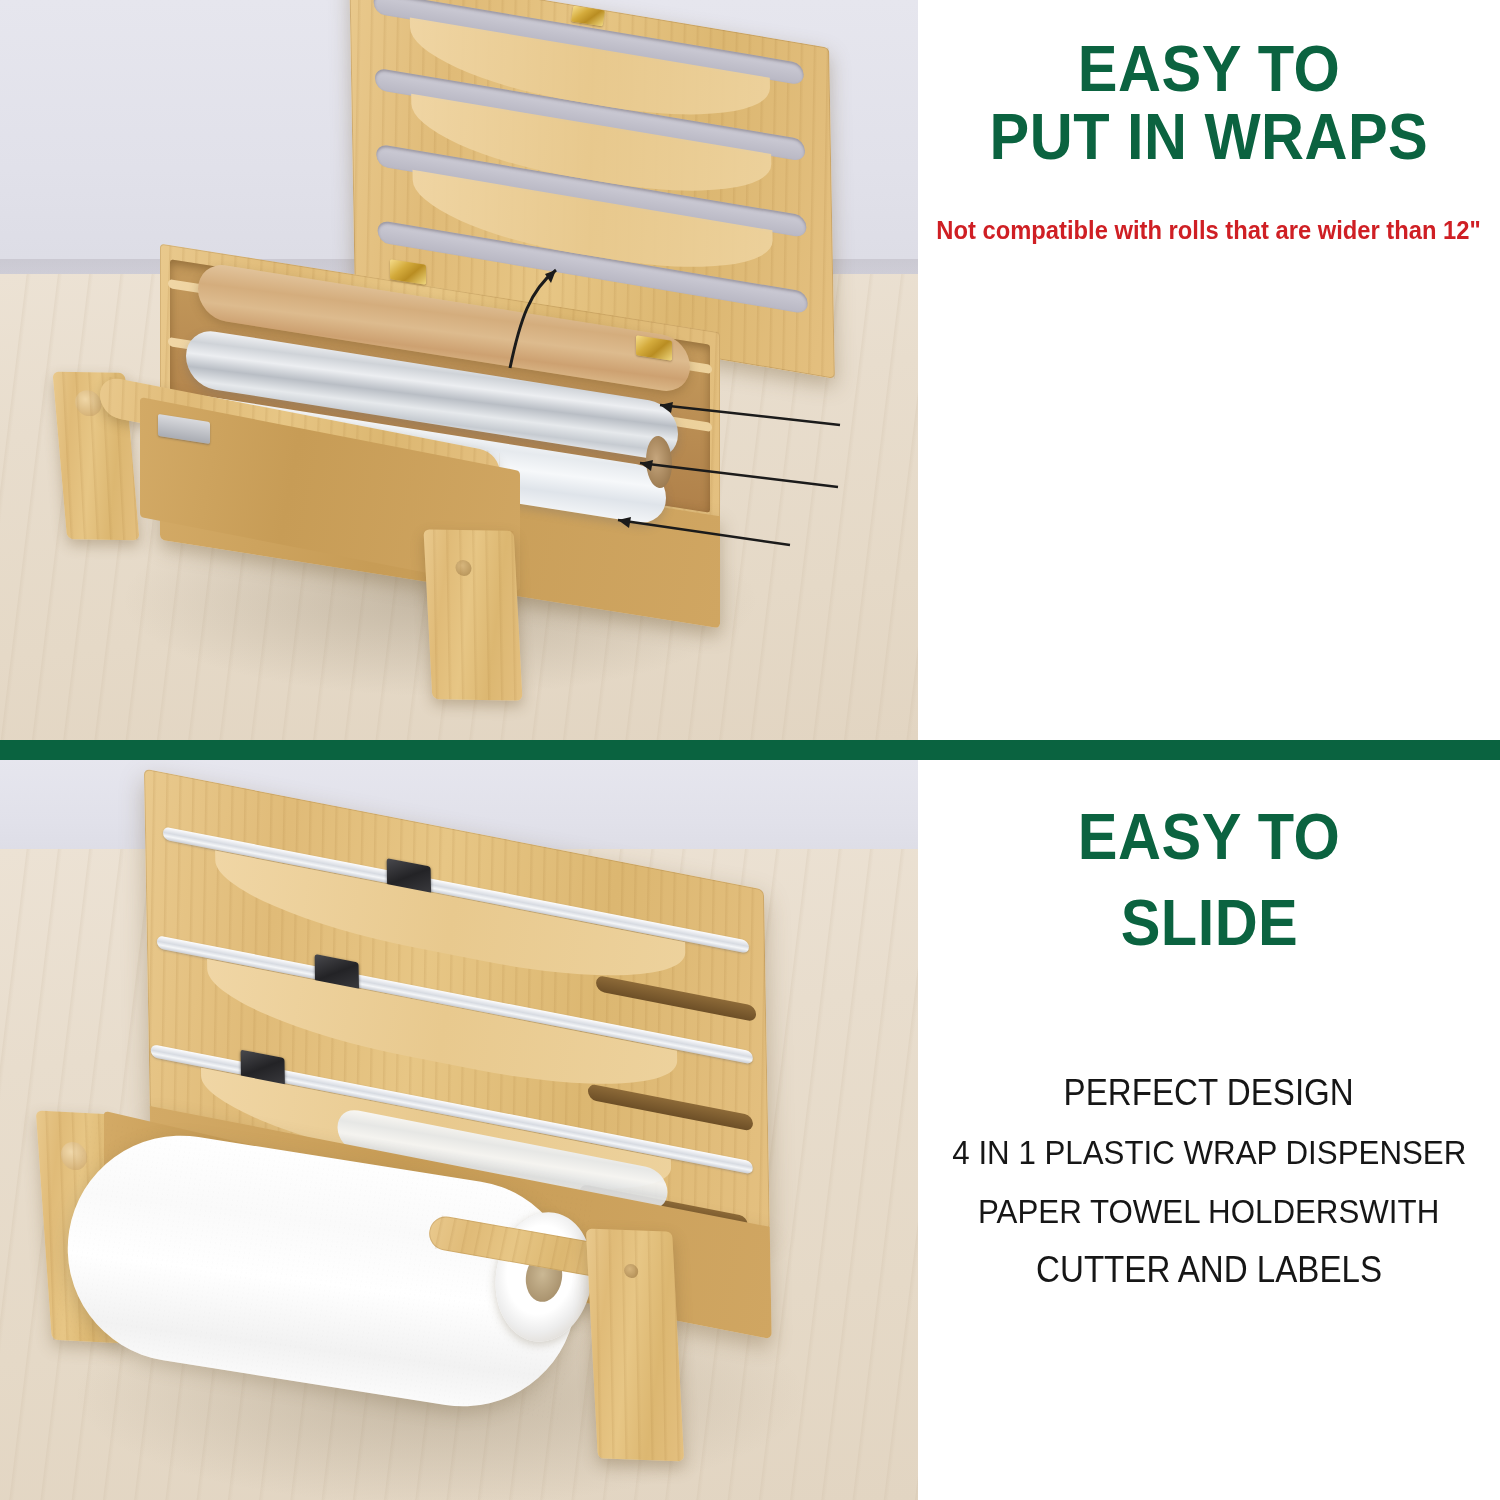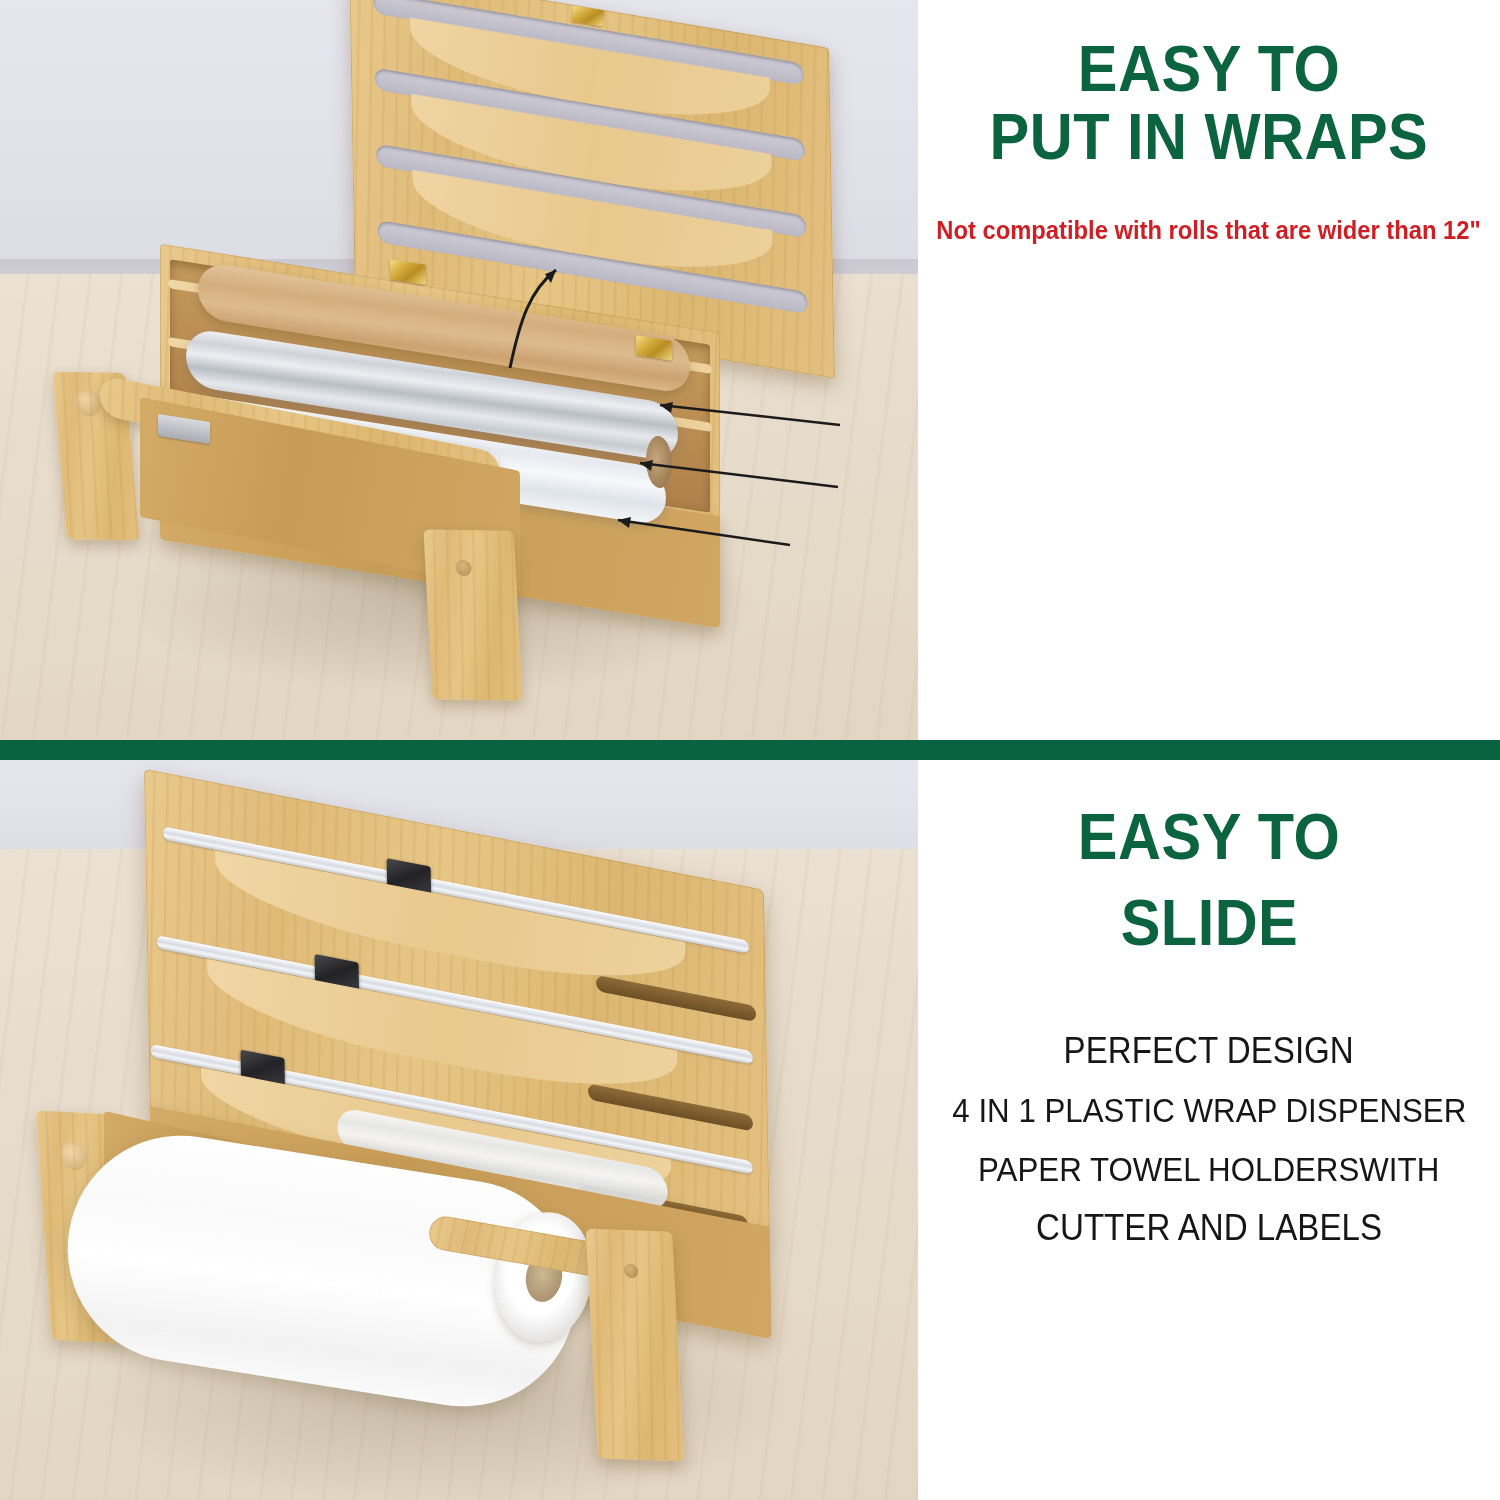--- a/index.html
+++ b/index.html
@@ -329,21 +329,21 @@
                     background:radial-gradient(circle at 40% 35%, #d6b47b, #ab8850);"></div>
       </div>
     </div>
   </div>
 
   <div class="panel panel-br">
     <div class="txtcol">
       <div class="head" style="margin-top:44px;">EASY TO</div>
       <div class="head" style="margin-top:18px;">SLIDE</div>
 
-      <div style="margin-top:70px;display:flex;flex-direction:column;gap:14px;align-items:center;">
+      <div style="margin-top:112px;display:flex;flex-direction:column;gap:14px;align-items:center;">
         <div class="body-line">PERFECT DESIGN</div>
         <div class="body-line" style="font-size:34px;">4 IN 1 PLASTIC WRAP DISPENSER</div>
         <div class="body-line" style="font-size:34px;">PAPER TOWEL HOLDERSWITH</div>
         <div class="body-line">CUTTER AND LABELS</div>
       </div>
     </div>
   </div>
 
 </div>
 

